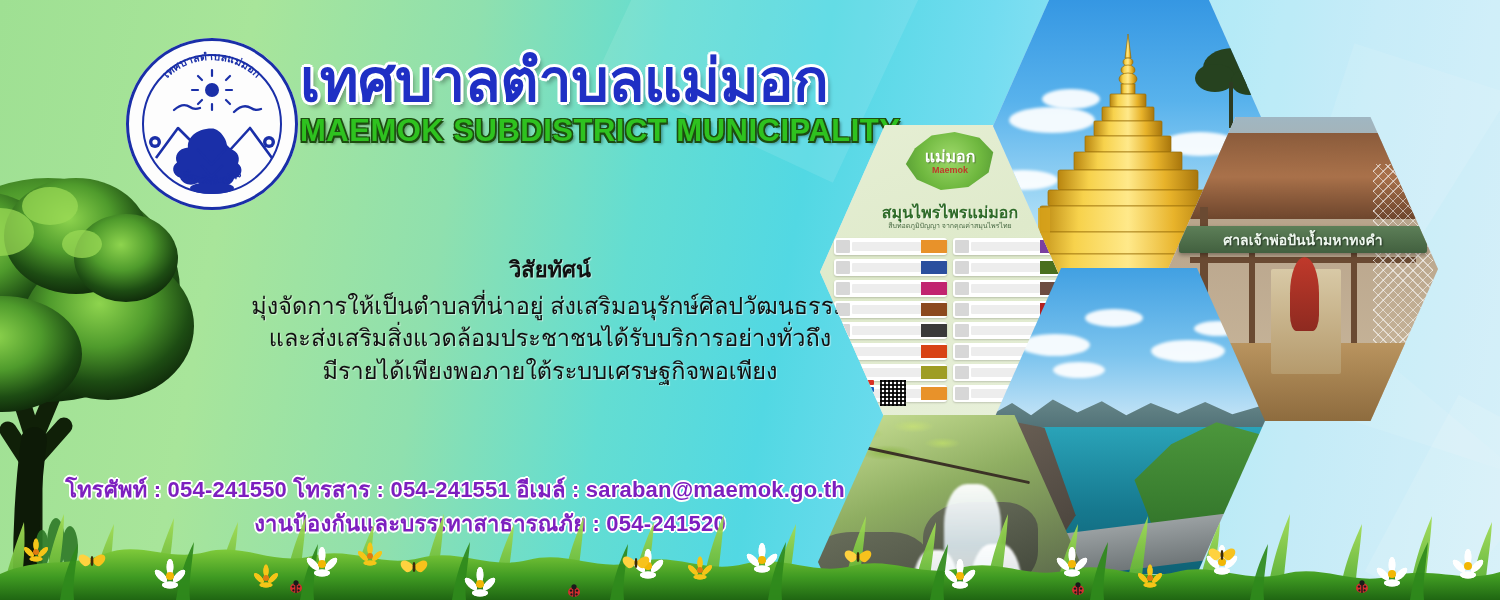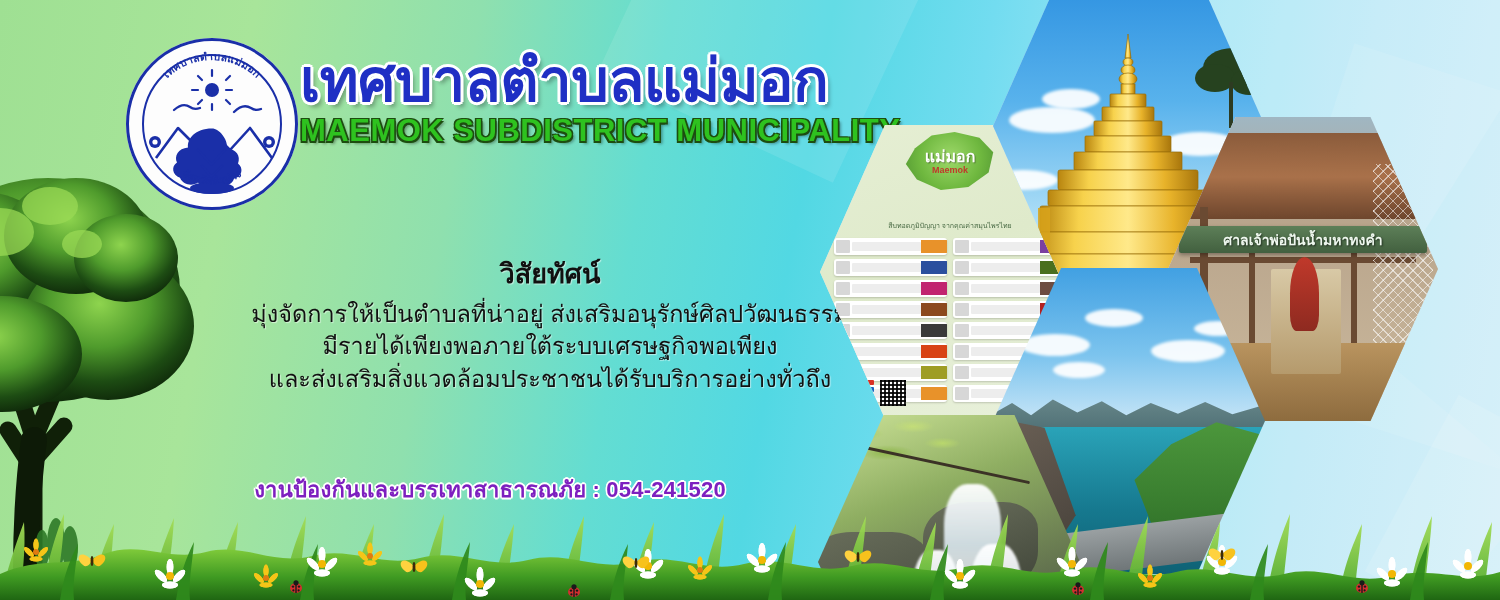--- a/index.html
+++ b/index.html
@@ -73,21 +73,21 @@
   }
   #sub-title-th {
     margin-top:6px;
     font-size:26px; color:#2d2d2d; font-weight:600;
     text-shadow:1px 1px 1px rgba(255,255,255,0.6);
   }
 
   
   #vision { position:absolute; left:150px; top:252px; width:800px; text-align:center; }
   #vision .v-head {
-    font-size:27px; color:#111; font-weight:600; margin-bottom:3px;
+    font-size:22px; color:#111; font-weight:600; margin-bottom:3px;
     text-shadow:1px 1px 1px rgba(255,255,255,0.55);
   }
   #vision .v-line {
     font-size:23.5px; color:#111; line-height:1.38;
     text-shadow:1px 1px 1px rgba(255,255,255,0.55);
   }
 
   
   #contact { position:absolute; left:60px; top:473px; width:790px; text-align:center; }
   #contact .c-line {
@@ -385,41 +385,43 @@
   </div>
 
   <div id="title-block" data-interactable="false">
     <div id="main-title" data-interactable="false">เทศบาลตำบลแม่มอก</div>
     <div id="sub-title-en" data-interactable="false">MAEMOK SUBDISTRICT MUNICIPALITY</div>
   </div>
 
   <div id="vision" data-interactable="false">
     <div class="v-head" data-interactable="false">วิสัยทัศน์</div>
     <div class="v-line" data-interactable="false">มุ่งจัดการให้เป็นตำบลที่น่าอยู่ ส่งเสริมอนุรักษ์ศิลปวัฒนธรรม</div>
+    <div class="v-line" data-interactable="false">และส่งเสริมสิ่งแวดล้อมประชาชนได้รับบริการอย่างทั่วถึง</div>
     <div class="v-line" data-interactable="false">มีรายได้เพียงพอภายใต้ระบบเศรษฐกิจพอเพียง</div>
-    <div class="v-line" data-interactable="false">และส่งเสริมสิ่งแวดล้อมประชาชนได้รับบริการอย่างทั่วถึง</div>
   </div>
 
   <div id="contact" data-interactable="false">
+    <div class="c-line l1" data-interactable="true">โทรศัพท์ : 054-241550  โทรสาร : 054-241551 อีเมล์ : saraban@maemok.go.th</div>
     <div class="c-line l2" data-interactable="true">งานป้องกันและบรรเทาสาธารณภัย : 054-241520</div>
   </div>
 
   <div id="collage" data-interactable="false">
 
     <div class="hex" id="hex-poster" data-interactable="true">
       <div class="photo" data-interactable="false">
         <div class="poster-bg"></div>
 
         <div class="poster-logo" data-interactable="false">
           <div class="leaf-badge" data-interactable="false">
             <div class="badge-th" data-interactable="false">แม่มอก</div>
             <div class="badge-en" data-interactable="false">Maemok</div>
           </div>
         </div>
 
+        <div class="poster-title" data-interactable="false">สมุนไพรไพรแม่มอก</div>
         <div class="poster-sub" data-interactable="false">สืบทอดภูมิปัญญา จากคุณค่าสมุนไพรไทย</div>
 
         <div class="prod-grid" data-interactable="false">
           <div class="prod" data-interactable="false">
               <div class="pbox"></div>
               <div class="plab"></div>
               <div class="ptag" style="background:#e8922a"></div>
             </div>
           <div class="prod" data-interactable="false">
               <div class="pbox"></div>

